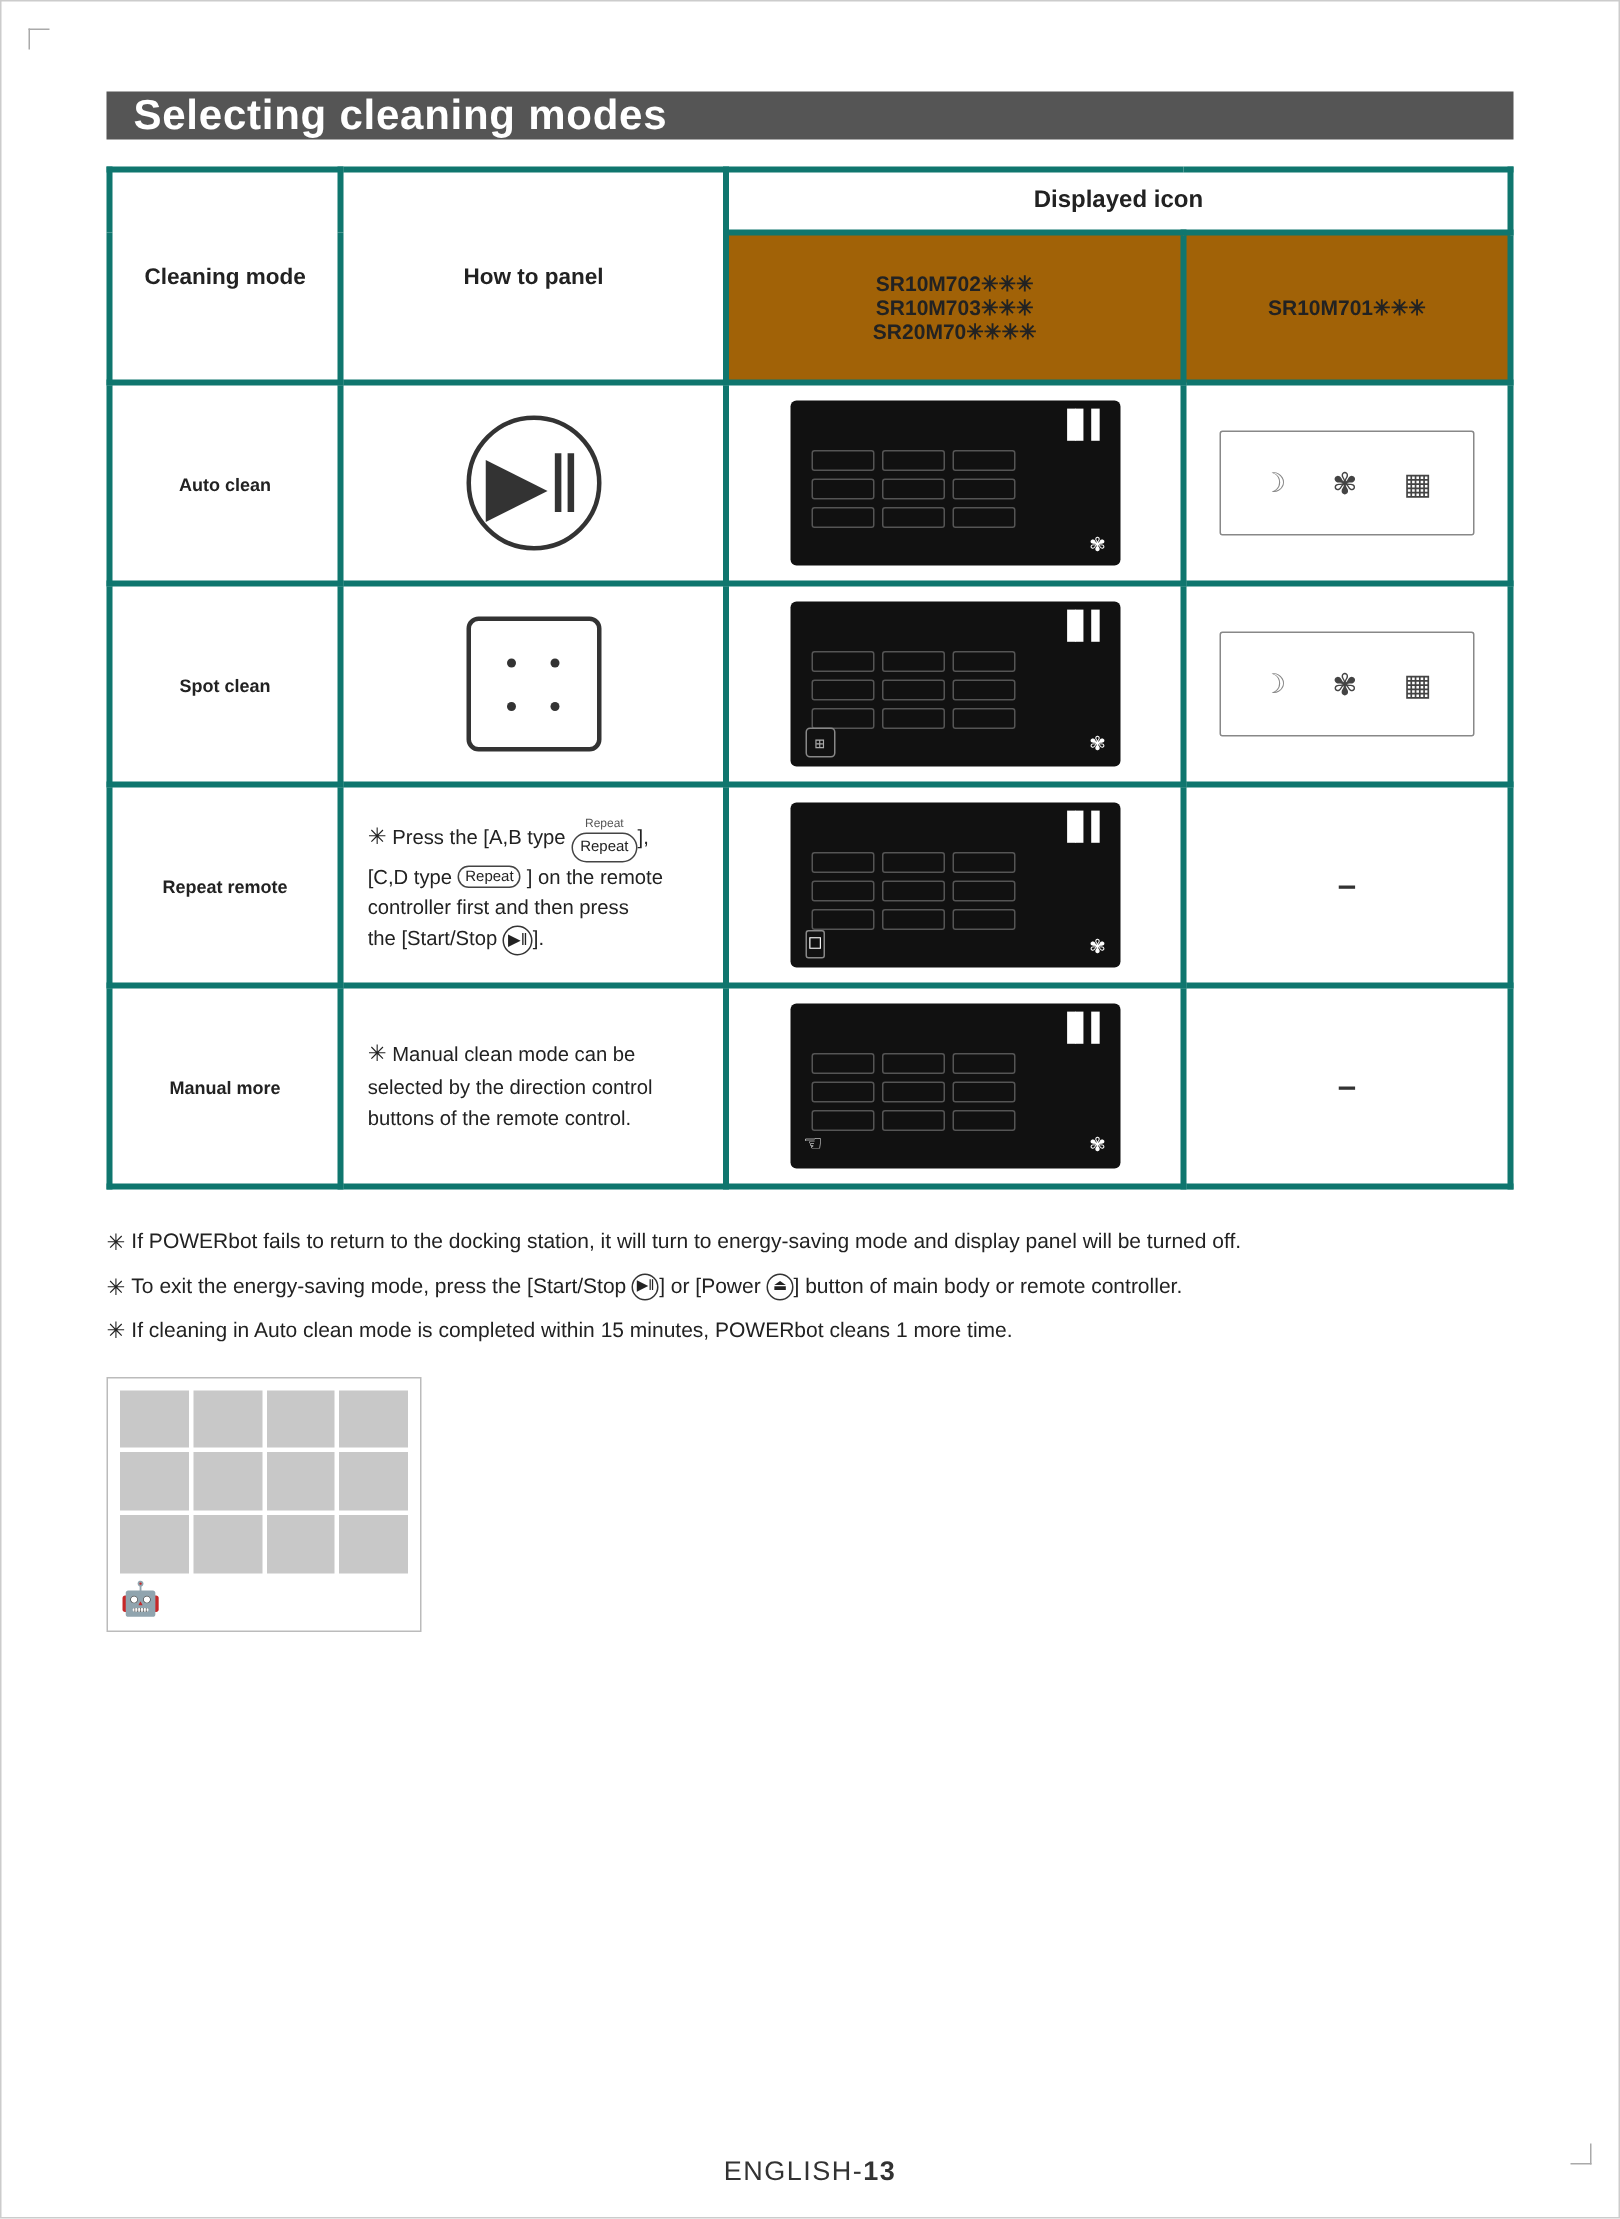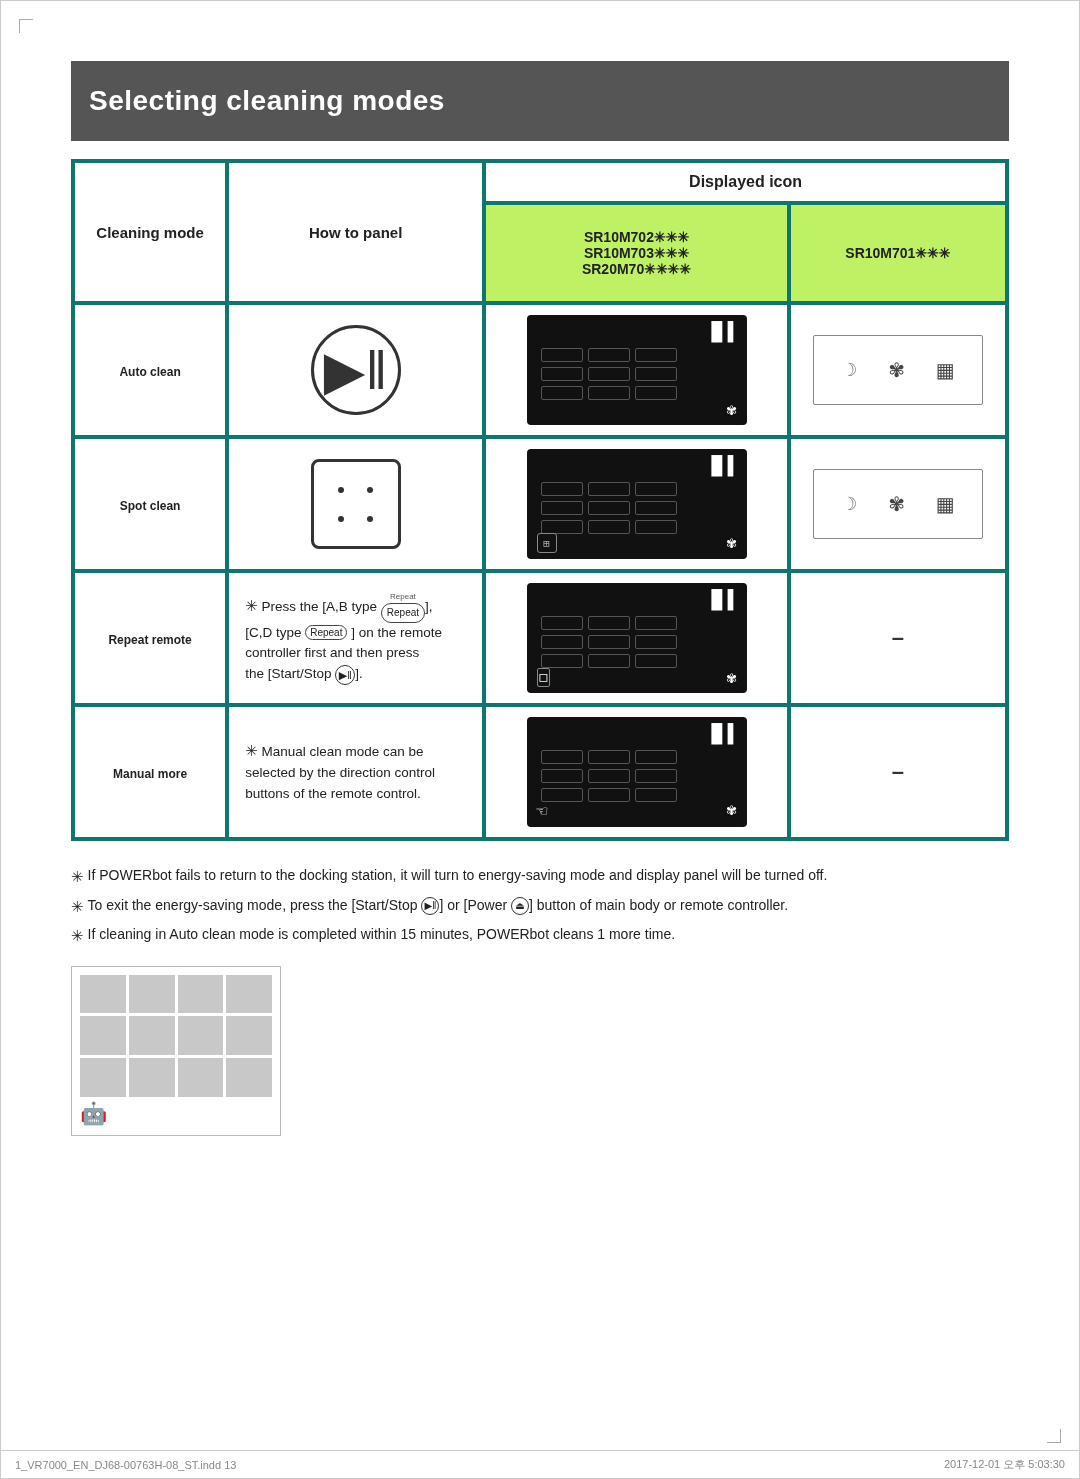--- a/index.html
+++ b/index.html
@@ -20,21 +20,21 @@
       position: relative;
       border: 1px solid #ccc;
     }
 
     
     .title-bar {
       background: #555;
       color: #fff;
       font-size: 28px;
       font-weight: bold;
-      padding: 24px 18px;
+      padding: 0 18px;
       margin-bottom: 18px;
       letter-spacing: 0.5px;
     }
 
     
     .modes-table {
       width: 100%;
       border-collapse: collapse;
       border: 1px solid #aaa;
       margin-bottom: 24px;
@@ -59,21 +59,21 @@
     .header-displayed-icon {
       background: #fff;
       font-weight: bold;
       font-size: 16px;
       border-bottom: 1px solid #aaa;
     }
 
     .header-sub th {
       font-weight: bold;
       font-size: 14px;
-      background: #bef264;
+      background: #a16207;
       padding: 24px 10px;
     }
 
     .mode-label {
       font-weight: bold;
       font-size: 12px;
     }
 
     
     .lcd-box {
@@ -577,19 +577,19 @@
         <div style="background:#c8c8c8;"></div>
         <div style="background:#c8c8c8;"></div>
         <div style="background:#c8c8c8;"></div>
       </div>
       <div style="margin-top:4px; display:flex; align-items:center; gap:4px;">
         <span style="font-size:22px;">🤖</span>
       </div>
     </div>
   </div>
 
-
-  <div class="bottom-bar">
-    <span>1_VR7000_EN_DJ68-00763H-08_ST.indd   13</span>
-    <span>2017-12-01   오후 5:03:30</span>
+  <div class="footer">
+    <span class="footer-text">ENGLISH-</span>
+      <span class="footer-text footer-bold">13</span>
   </div>
 
+
 </div>
 
 </body></html>

